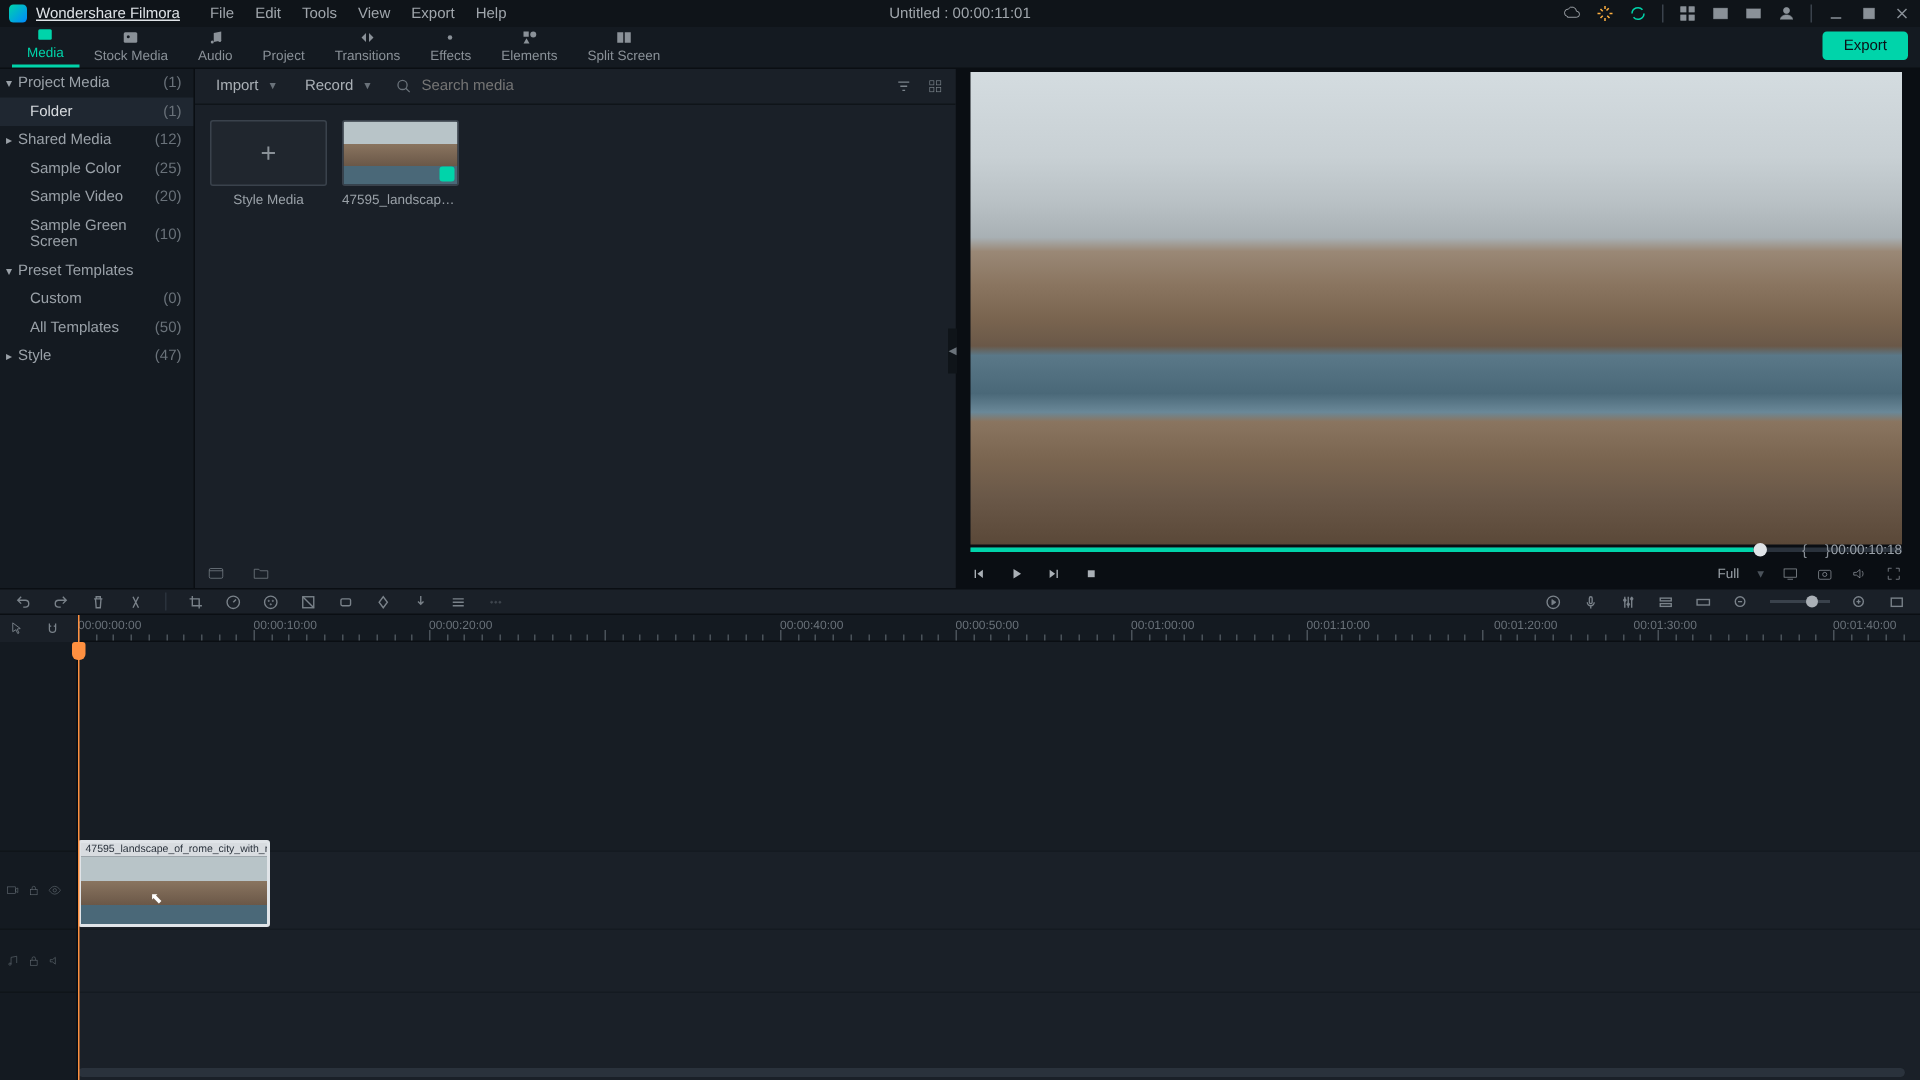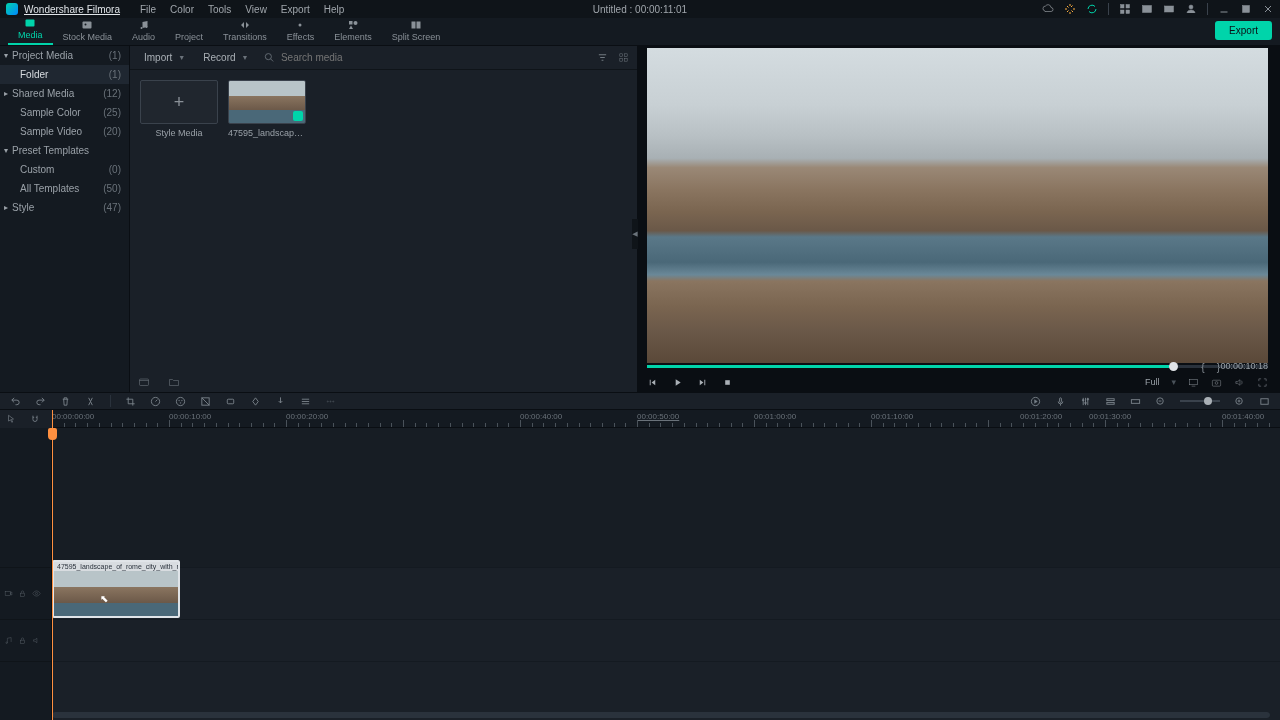--- a/index.html
+++ b/index.html
@@ -111,21 +111,21 @@
 .hscroll-thumb { width: 100%; height: 100%; background: #2a323c; border-radius: 3px; }
 </style>
 </head>
 <body>
 
 <div class="titlebar">
   <div class="logo"></div>
   <span class="app-name">Wondershare Filmora</span>
   <div class="menus">
     <span>File</span>
-    <span>Color</span>
+    <span>Edit</span>
     <span>Tools</span>
     <span>View</span>
     <span>Export</span>
     <span>Help</span>
   </div>
   <span class="project-title">Untitled : 00:00:11:01</span>
   <div class="right-icons">
     <svg viewBox="0 0 24 24">
         <path d="M6 16a5 5 0 0 1 1-9.9A6 6 0 0 1 18 9a4 4 0 0 1 0 8H6z" fill="none" stroke="currentColor"></path>
       </svg>
@@ -243,20 +243,24 @@
         <span>Shared Media</span>
         <span class="count">(12)</span>
       </div>
     <div class="side-item">
         <span>Sample Color</span>
         <span class="count">(25)</span>
       </div>
     <div class="side-item">
         <span>Sample Video</span>
         <span class="count">(20)</span>
+      </div>
+    <div class="side-item">
+        <span>Sample Green Screen</span>
+        <span class="count">(10)</span>
       </div>
     <div class="side-item h">
         <span class="chev">▾</span>
         <span>Preset Templates</span>
         <span class="count"></span>
       </div>
     <div class="side-item">
         <span>Custom</span>
         <span class="count">(0)</span>
       </div>
@@ -522,21 +526,21 @@
       <div class="ruler-tick major" style="left: 468px;"></div>
       <div class="ruler-tick" style="left: 479.7px;"></div>
       <div class="ruler-tick" style="left: 491.4px;"></div>
       <div class="ruler-tick" style="left: 503.1px;"></div>
       <div class="ruler-tick" style="left: 514.8px;"></div>
       <div class="ruler-tick" style="left: 526.5px;"></div>
       <div class="ruler-tick" style="left: 538.2px;"></div>
       <div class="ruler-tick" style="left: 549.9px;"></div>
       <div class="ruler-tick" style="left: 561.6px;"></div>
       <div class="ruler-tick" style="left: 573.3px;"></div>
-      <span class="ruler-mark" style="left: 585px; text-decoration: underline;">00:00:50:00</span>
+      <span class="ruler-mark" style="left: 585px;">00:00:50:00</span>
       <div class="ruler-tick major" style="left: 585px;"></div>
       <div class="ruler-tick" style="left: 596.7px;"></div>
       <div class="ruler-tick" style="left: 608.4px;"></div>
       <div class="ruler-tick" style="left: 620.1px;"></div>
       <div class="ruler-tick" style="left: 631.8px;"></div>
       <div class="ruler-tick" style="left: 643.5px;"></div>
       <div class="ruler-tick" style="left: 655.2px;"></div>
       <div class="ruler-tick" style="left: 666.9px;"></div>
       <div class="ruler-tick" style="left: 678.6px;"></div>
       <div class="ruler-tick" style="left: 690.3px;"></div>
@@ -555,21 +559,21 @@
       <div class="ruler-tick major" style="left: 819px;"></div>
       <div class="ruler-tick" style="left: 830.7px;"></div>
       <div class="ruler-tick" style="left: 842.4px;"></div>
       <div class="ruler-tick" style="left: 854.1px;"></div>
       <div class="ruler-tick" style="left: 865.8px;"></div>
       <div class="ruler-tick" style="left: 877.5px;"></div>
       <div class="ruler-tick" style="left: 889.2px;"></div>
       <div class="ruler-tick" style="left: 900.9px;"></div>
       <div class="ruler-tick" style="left: 912.6px;"></div>
       <div class="ruler-tick" style="left: 924.3px;"></div>
-      <span class="ruler-mark" style="left: 968px;">00:01:20:00</span>
+      <span class="ruler-mark" style="left: 944px;">00:01:20:00</span>
       <div class="ruler-tick major" style="left: 936px;"></div>
       <div class="ruler-tick" style="left: 947.7px;"></div>
       <div class="ruler-tick" style="left: 959.4px;"></div>
       <div class="ruler-tick" style="left: 971.1px;"></div>
       <div class="ruler-tick" style="left: 982.8px;"></div>
       <div class="ruler-tick" style="left: 994.5px;"></div>
       <div class="ruler-tick" style="left: 1006.2px;"></div>
       <div class="ruler-tick" style="left: 1017.9px;"></div>
       <div class="ruler-tick" style="left: 1029.6px;"></div>
       <div class="ruler-tick" style="left: 1041.3px;"></div>

